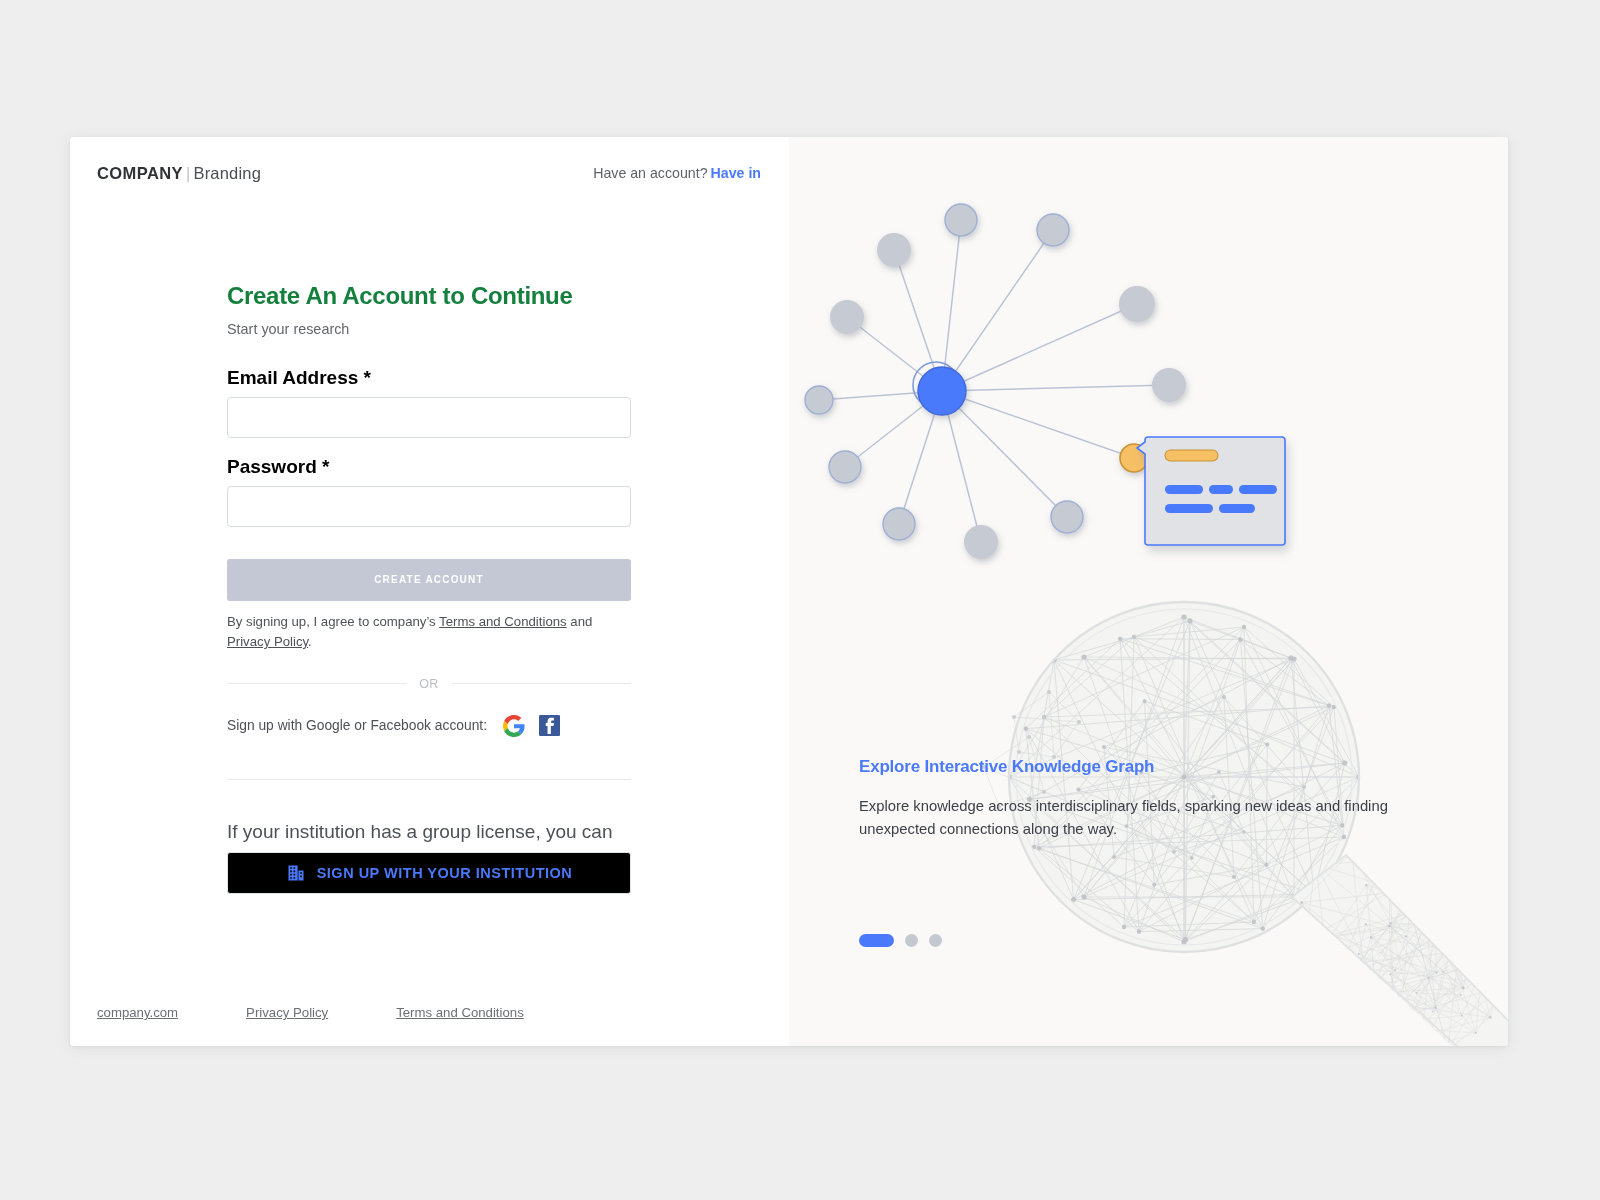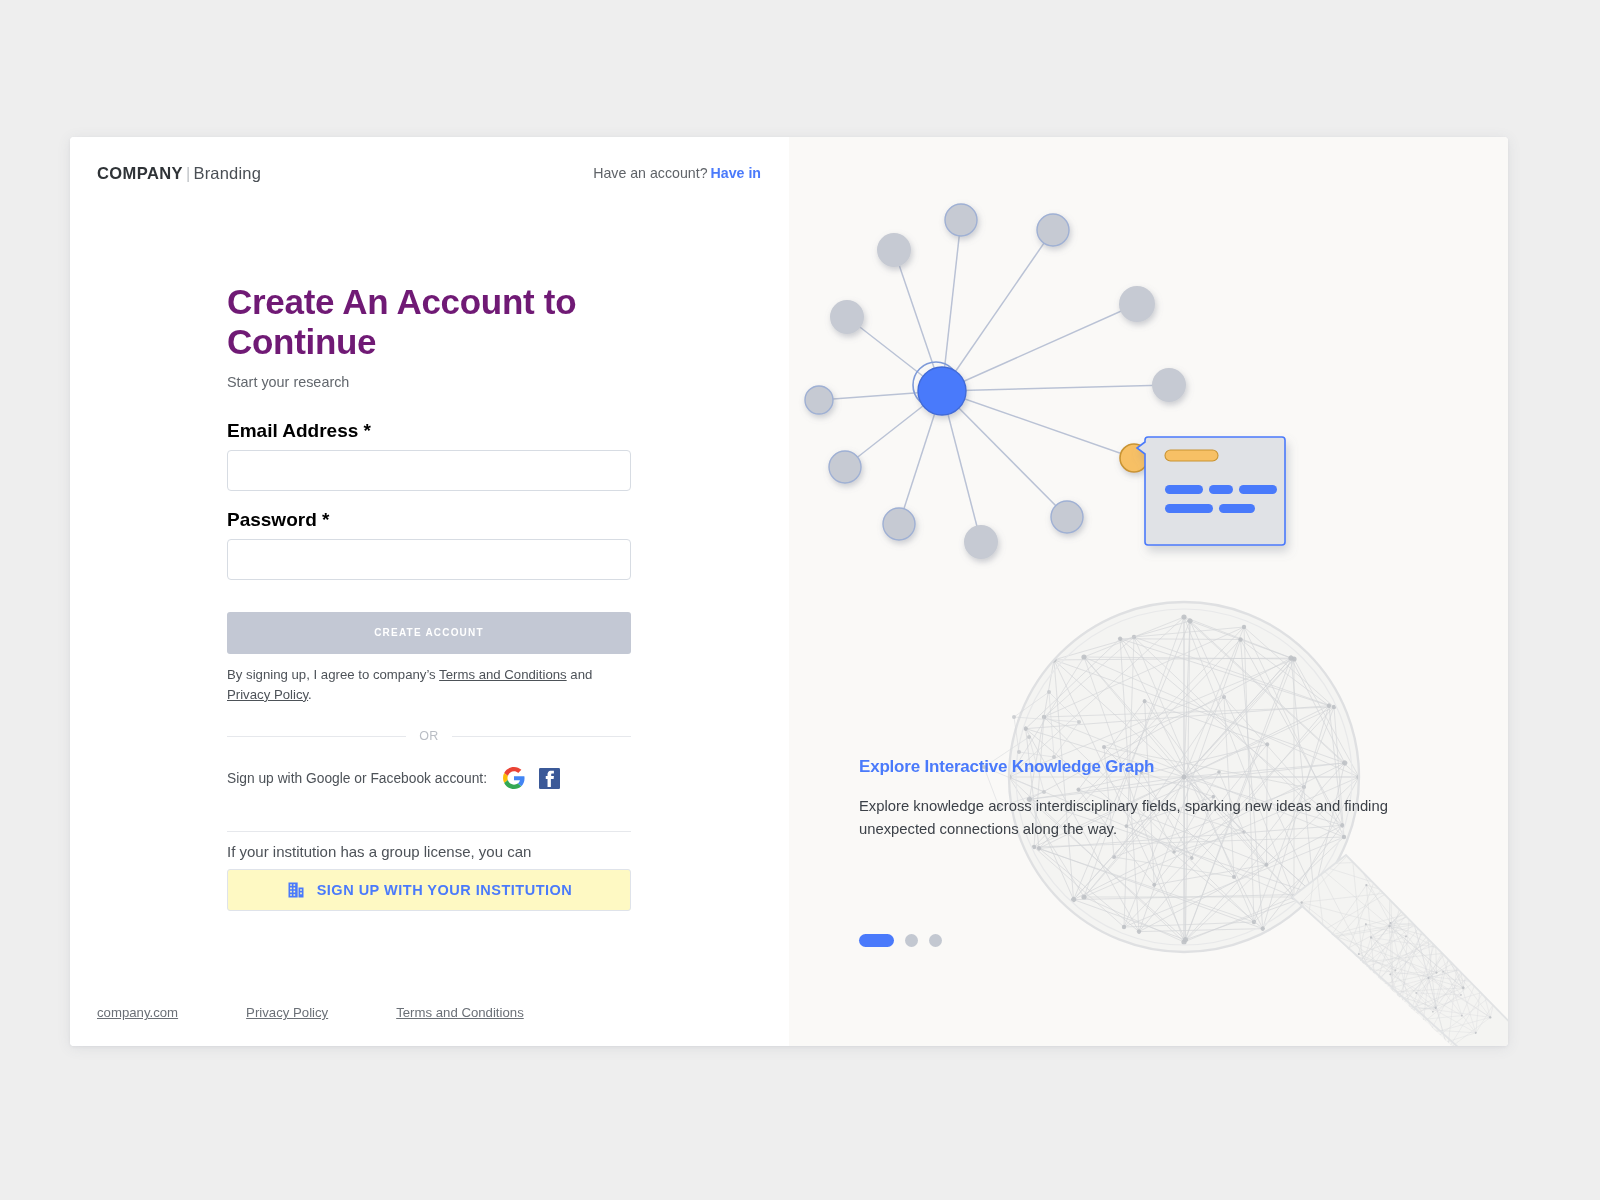--- a/index.html
+++ b/index.html
@@ -36,21 +36,21 @@
   }
   .brand { font-size: 16.5px; color: #3c4043; letter-spacing: .2px; white-space: nowrap; }
   .brand .b-company { font-weight: 700; color: #2f3337; letter-spacing: .4px; }
   .brand .b-sep { color: #c0c3c7; font-weight: 400; margin: 0 3px; }
   .brand .b-sub { font-weight: 400; color: #4a4f55; }
 
   .haveacct { font-size: 14.2px; color: #5f6368; white-space: nowrap; }
   .haveacct .signin { color: #4a7afb; font-weight: 700; margin-left: 3px; cursor: pointer; }
 
   .formwrap { position: absolute; left: 157px; top: 145px; width: 404px; }
-  .h1 { font-size: 35px; font-weight: 700; color: #701a75; letter-spacing: -0.3px; line-height: 1.15; }
+  .h1 { font-size: 24px; font-weight: 700; color: #15803d; letter-spacing: -0.3px; line-height: 1.15; }
   .sub { font-size: 14.4px; color: #62676d; margin-top: 11px; }
 
   .field-label {
     font-size: 19px; font-weight: 700; color: #000000;
     margin-top: 30px; margin-bottom: 8px;
   }
   .field-label.pw { margin-top: 18px; }
   .input {
     width: 404px; height: 41px;
     border: 1px solid #d7dce3; border-radius: 4px;
@@ -76,24 +76,24 @@
   .or-line { flex: 1; height: 1px; background: #e6e8ec; }
   .or-text { font-size: 12.5px; color: #b9bdc4; padding: 0 13px; letter-spacing: .4px; }
 
   .social-row { display: flex; align-items: center; margin-top: 24px; }
   .social-text { font-size: 13.8px; color: #4d5258; }
   .gicon { margin-left: 16px; cursor: pointer; display: block; }
   .ficon { margin-left: 14px; cursor: pointer; display: block; }
 
   .hr-thin { width: 404px; height: 1px; background: #e6e8ec; margin-top: 42px; }
 
-  .inst-text { font-size: 15px; color: #4d5258; margin-top: 11px; }
+  .inst-text { font-size: 19px; color: #4d5258; margin-top: 41px; }
   .inst-btn {
     width: 404px; height: 42px; margin-top: 9px;
-    background: #fef9c3; border: 1px solid #dfe3ea; border-radius: 3px;
+    background: #000000; border: 1px solid #dfe3ea; border-radius: 3px;
     display: flex; align-items: center; justify-content: center;
     cursor: pointer; gap: 11px;
   }
   .inst-btn-label {
     color: #4a7afb; font-size: 14.5px; font-weight: 700; letter-spacing: .5px;
   }
 
   .footer {
     position: absolute; left: 27px; bottom: 26px;
     display: flex; gap: 68px; align-items: center;

